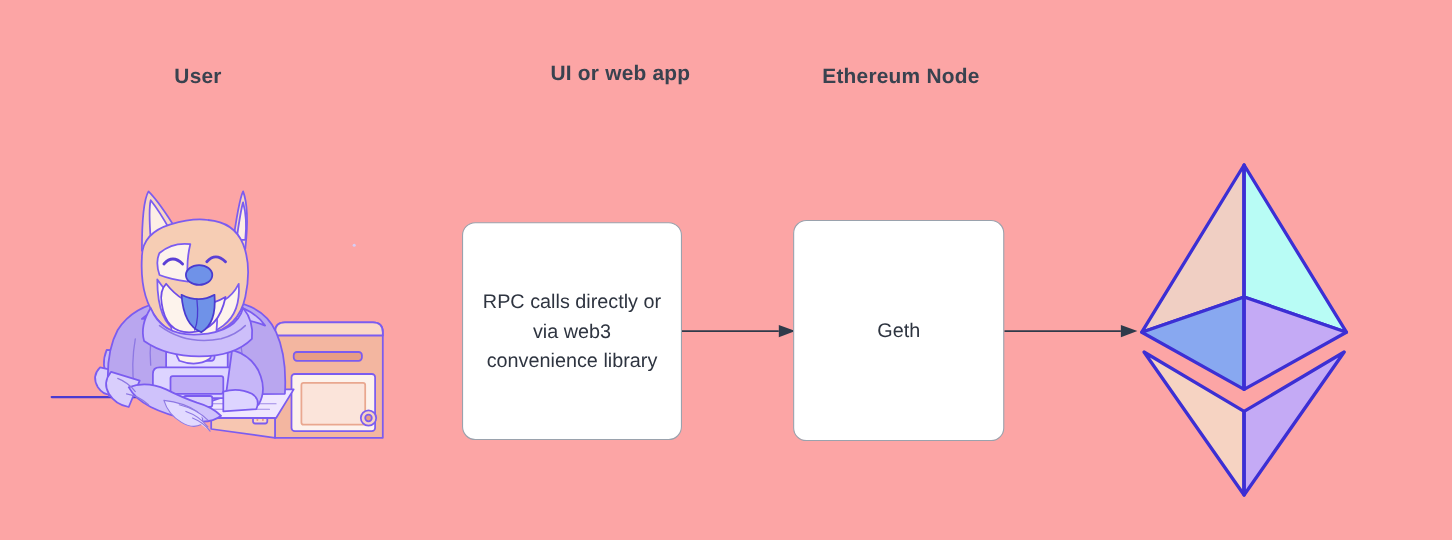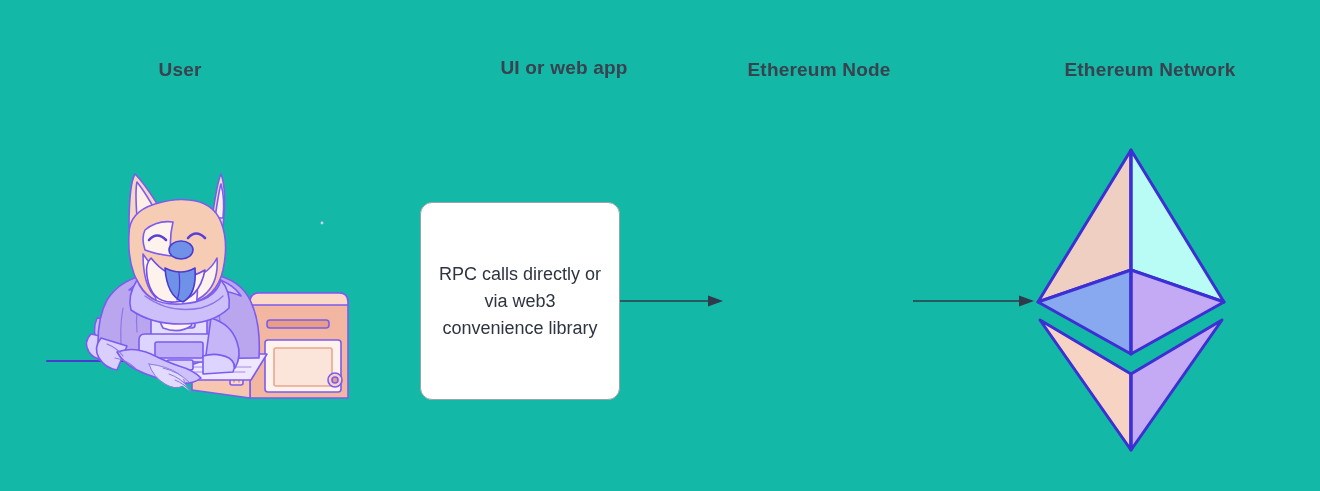--- a/index.html
+++ b/index.html
@@ -12,21 +12,21 @@
     height: 491px;
     position: relative;
     overflow: hidden;
     font-family: "Liberation Sans", sans-serif;
   }
   #stage {
     position: absolute;
     left: 0; top: 0;
     width: 1320px;
     height: 491px;
-    background: #14b8a6;
+    background: #fca5a5;
   }
 
   
   .heading {
     position: absolute;
     font-family: "Liberation Sans", sans-serif;
     font-weight: bold;
     font-size: 19px;
     letter-spacing: 0.2px;
     color: #39424f;
@@ -92,21 +92,20 @@
 <body>
 
 <div id="stage">
 
   <div class="heading" id="hd-user">User</div>
 
   <div class="heading" id="hd-ui">UI or web app</div>
 
   <div class="heading" id="hd-node">Ethereum Node</div>
 
-  <div class="heading" id="hd-network">Ethereum Network</div>
 
   <svg id="mascot" viewBox="0 0 325 242">
     <g stroke="#7b5cf0" stroke-width="1.6" stroke-linejoin="round" stroke-linecap="round">
 
       <line x1="2" y1="193" x2="120" y2="193" stroke="#4a3bd0" stroke-width="2"></line>
 
       <path d="M205 134 q0-9 9-9 h80 q9 0 9 9 v96 h-98 z" fill="#f3b6a0"></path>
       <path d="M214 125 h80 q9 0 9 9 v3 h-98 v-3 q0-9 9-9 z" fill="#fbd8c7"></path>
       <rect x="222" y="152" width="62" height="8" rx="3" fill="#e79d86"></rect>
       <path d="M205 230 l-58 -8 v-36 l58 -8 z" fill="#f7c6b1"></path>
@@ -189,20 +188,23 @@
 
   <div class="box" id="box-rpc">
     <div class="box-label">RPC calls directly or via web3 convenience library</div>
   </div>
 
   <svg class="arrow" id="arrow-1" viewBox="0 0 104 14" preserveAspectRatio="none">
     <line x1="0" y1="7" x2="88" y2="7" stroke="#2f3a4a" stroke-width="1.6"></line>
     <polygon points="88,1.5 103,7 88,12.5" fill="#2f3a4a"></polygon>
   </svg>
 
+  <div class="box" id="box-geth">
+    <div class="box-label">Geth</div>
+  </div>
 
   <svg class="arrow" id="arrow-2" viewBox="0 0 122 14" preserveAspectRatio="none">
     <line x1="0" y1="7" x2="106" y2="7" stroke="#2f3a4a" stroke-width="1.6"></line>
     <polygon points="106,1.5 121,7 106,12.5" fill="#2f3a4a"></polygon>
   </svg>
 
   <svg id="eth-logo" viewBox="0 0 202 316">
     <g stroke="#3c2fd4" stroke-width="3" stroke-linejoin="round">
 
       <polygon points="101,8 101,128 8,160" fill="#f0cfc3"></polygon>

